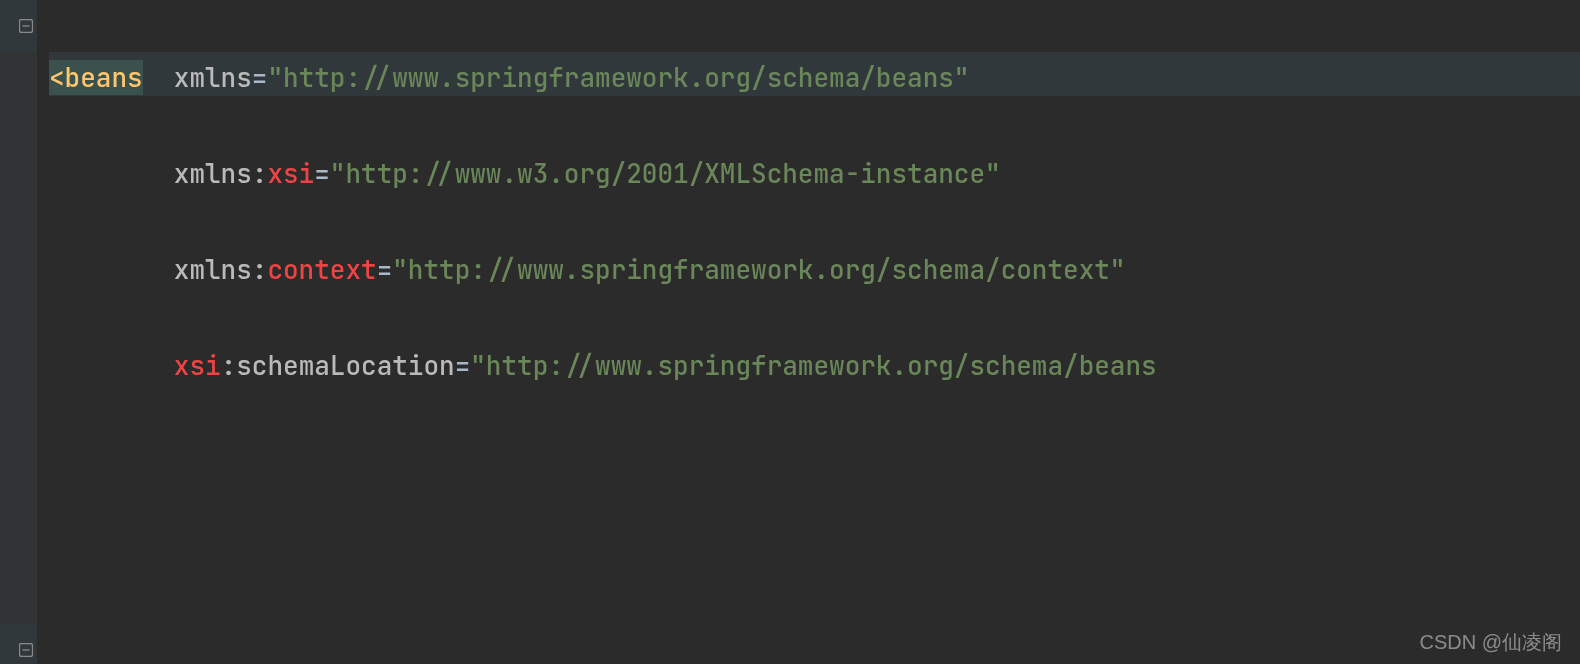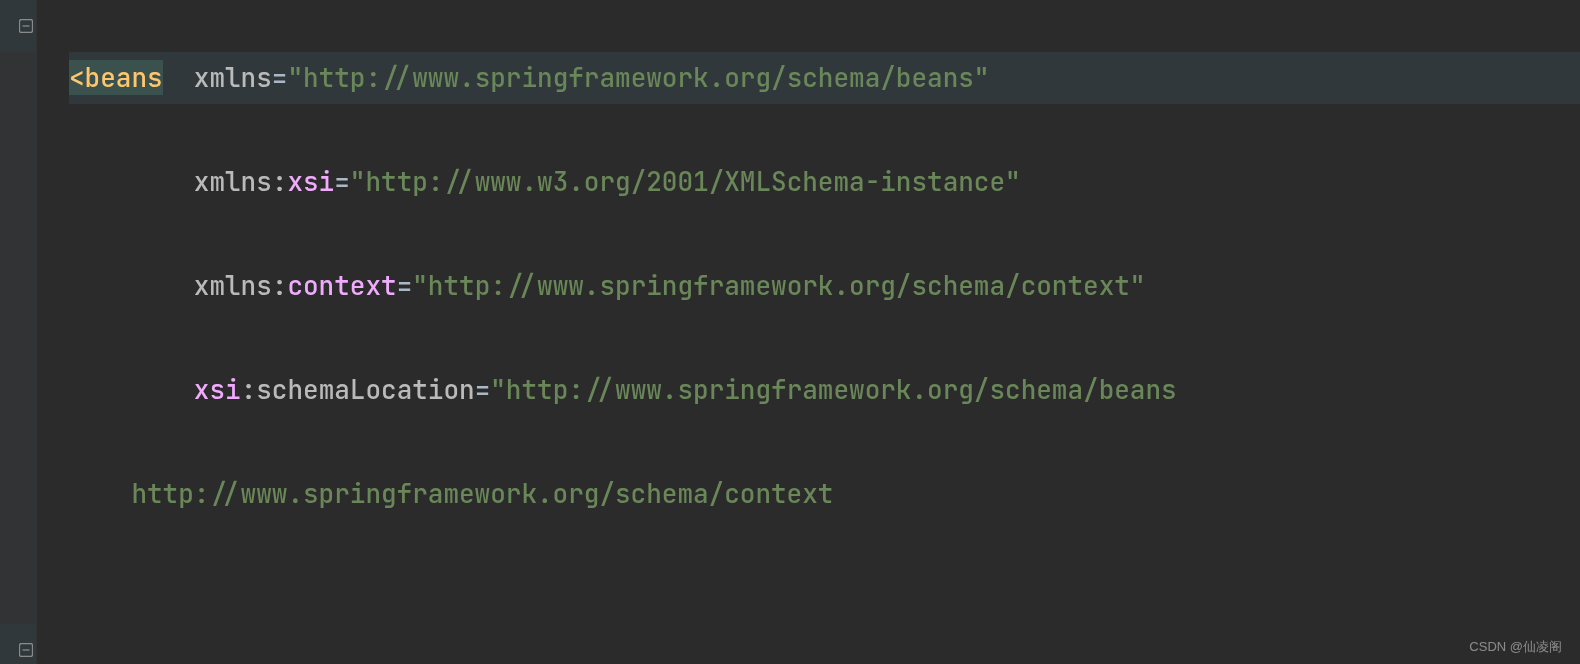--- a/index.html
+++ b/index.html
@@ -3,28 +3,28 @@
 <meta charset="utf-8">
 <style>
   html,body{margin:0;padding:0;background:#2B2B2B;width:1580px;height:664px;overflow:hidden;}
   body{font-family:"JetBrains Mono","Fira Code",Consolas,monospace;font-size:26px;line-height:52px;color:#A9B7C6;font-weight:500;}
   .editor{display:flex;height:100%;}
   .gutter{width:36px;flex-shrink:0;background:#313335;position:relative;border-right:1px solid #313335;}
   .fold-icon{position:absolute;left:18px;width:16px;height:16px;display:flex;align-items:center;justify-content:center;}
   .fold-icon svg{display:block;}
   .active-line{position:absolute;left:0;right:0;background:#30383C;}
   .code{flex:1;white-space:pre;padding-left:12px;position:relative;}
-  .line{height:52px;margin-left:20px;}
+  .line{height:44px;}
   .caret-ln{background:#30383C;}
-  .nsprefix{color:#f0abfc;}
+  .nsprefix{color:#ef4444;}
   .attr{color:#BABABA;}
   .str{color:#6A8759;}
   .eq{color:#A9B7C6;}
   .hl-open{background:#3B514D;color:#FFC66D;}
-  .watermark{position:absolute;right:18px;bottom:8px;font-size:13px;font-family:Arial,sans-serif;color:rgba(255,255,255,0.45);line-height:normal;font-weight:normal;}
+  .watermark{position:absolute;right:18px;bottom:8px;font-size:20px;font-family:Arial,sans-serif;color:rgba(255,255,255,0.45);line-height:normal;font-weight:normal;}
 </style>
 </head>
 <body>
 
 <div class="editor">
   <div class="gutter">
     <div class="active-line" style="top:0;height:52px;"></div>
     <div class="active-line" style="top:624px;height:52px;"></div>
     <div class="fold-icon" style="top:18px;">
       <svg width="14" height="14" viewBox="0 0 14 14">
@@ -37,21 +37,20 @@
           <rect x="0.5" y="0.5" width="13" height="13" rx="2" fill="none" stroke="#8A8A8A" stroke-width="1.3"></rect>
           <line x1="3.5" y1="7" x2="10.5" y2="7" stroke="#8A8A8A" stroke-width="1.3"></line>
         </svg>
     </div>
   </div>
   <div class="code">
 <div class="line caret-ln"><span class="hl-open">&lt;beans</span>  <span class="attr">xmlns</span><span class="eq">=</span><span class="str">"http://www.springframework.org/schema/beans"</span></div>
 <div class="line">        <span class="attr">xmlns:</span><span class="nsprefix">xsi</span><span class="eq">=</span><span class="str">"http://www.w3.org/2001/XMLSchema-instance"</span></div>
 <div class="line">        <span class="attr">xmlns:</span><span class="nsprefix">context</span><span class="eq">=</span><span class="str">"http://www.springframework.org/schema/context"</span></div>
 <div class="line">        <span class="nsprefix">xsi</span><span class="attr">:</span><span class="attr">schemaLocation</span><span class="eq">=</span><span class="str">"http://www.springframework.org/schema/beans</span></div>
-<div class="line">    <span class="str">http://www.springframework.org/schema/context</span></div>
 
 
 
 
 
 
 
   </div>
 </div>
 

